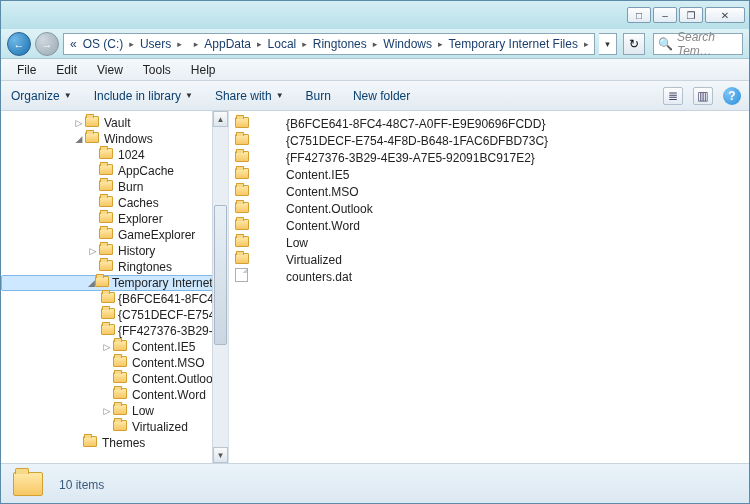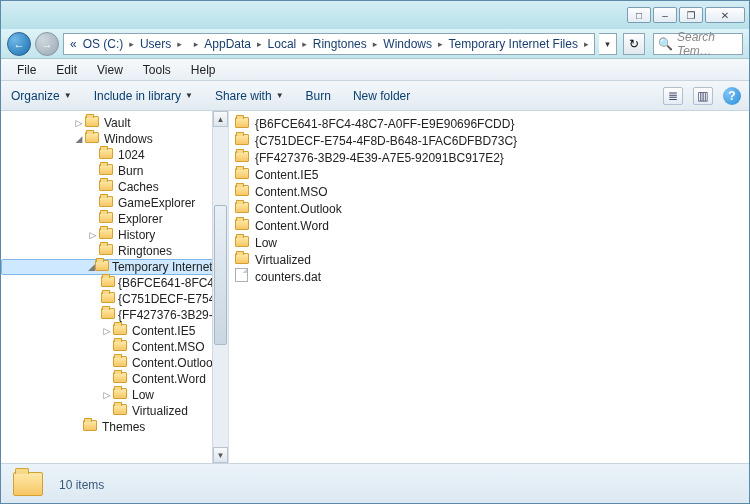--- a/index.html
+++ b/index.html
@@ -40,21 +40,21 @@
 .tree-row .label { color:#222; }
 .folder-icon { display:inline-block; width:14px; height:11px; background:linear-gradient(#ffe9a8,#f7c765); border:1px solid #d4a030; border-radius:1px; position:relative; }
 .folder-icon::before { content:""; position:absolute; top:-3px; left:0; width:6px; height:3px; background:#f7d98a; border:1px solid #d4a030; border-bottom:none; border-radius:1px 1px 0 0; }
 .tree-scroll { position:absolute; right:0; top:0; width:16px; height:100%; background:#e8eef4; border-left:1px solid #cfd8e0; }
 .tree-scroll .up,.tree-scroll .dn { height:16px; background:linear-gradient(#f8fafc,#dde5ed); border:1px solid #b8c4d0; display:flex; align-items:center; justify-content:center; font-size:8px; color:#555; }
 .tree-scroll .dn { position:absolute; bottom:0; width:100%; }
 .tree-scroll .thumb { position:absolute; left:1px; width:13px; top:94px; height:140px; background:linear-gradient(#e8f0f6,#cad6e2); border:1px solid #a8b8c8; border-radius:2px; }
 
 .filelist { flex:1; padding:4px 6px; overflow:auto; }
 .file-row { display:flex; align-items:center; height:17px; gap:4px; }
-.file-row .label { color:#222; }
+.file-row .label { color:#222;margin-left:31px; }
 .file-icon { display:inline-block; width:13px; height:14px; background:#fff; border:1px solid #a8b0b8; position:relative; }
 .file-icon::after { content:""; position:absolute; top:0; right:0; width:4px; height:4px; background:linear-gradient(135deg,#fff 50%,#c8d0d8 50%); }
 
 .statusbar { height:42px; background:linear-gradient(#eaf3f9,#dce8f2); border-top:1px solid #c8d4de; display:flex; align-items:center; padding:0 12px; gap:14px; }
 .statusbar .bigfolder { width:32px; height:26px; }
 .bigfolder-icon { display:inline-block; width:30px; height:24px; background:linear-gradient(#ffe9a8,#f7c765); border:1px solid #d4a030; border-radius:2px; position:relative; }
 .bigfolder-icon::before { content:""; position:absolute; top:-5px; left:1px; width:12px; height:5px; background:#f7d98a; border:1px solid #d4a030; border-bottom:none; border-radius:2px 2px 0 0; }
 .statusbar .stext { color:#3a5a7a; }
 </style>
 </head>
@@ -147,36 +147,41 @@
           <span class="label">Windows</span>
         </div>
         <div class="tree-row" style="padding-left: 86px;">
           <span class="exp"></span>
           <span class="ficon"><span class="folder-icon"></span></span>
           <span class="label">1024</span>
         </div>
         <div class="tree-row" style="padding-left: 86px;">
           <span class="exp"></span>
           <span class="ficon"><span class="folder-icon"></span></span>
+          <span class="label">AppCache</span>
+        </div>
+        <div class="tree-row" style="padding-left: 86px;">
+          <span class="exp"></span>
+          <span class="ficon"><span class="folder-icon"></span></span>
           <span class="label">Burn</span>
         </div>
         <div class="tree-row" style="padding-left: 86px;">
           <span class="exp"></span>
           <span class="ficon"><span class="folder-icon"></span></span>
           <span class="label">Caches</span>
         </div>
         <div class="tree-row" style="padding-left: 86px;">
           <span class="exp"></span>
           <span class="ficon"><span class="folder-icon"></span></span>
+          <span class="label">Explorer</span>
+        </div>
+        <div class="tree-row" style="padding-left: 86px;">
+          <span class="exp"></span>
+          <span class="ficon"><span class="folder-icon"></span></span>
           <span class="label">GameExplorer</span>
-        </div>
-        <div class="tree-row" style="padding-left: 86px;">
-          <span class="exp"></span>
-          <span class="ficon"><span class="folder-icon"></span></span>
-          <span class="label">Explorer</span>
         </div>
         <div class="tree-row" style="padding-left: 86px;">
           <span class="exp">▷</span>
           <span class="ficon"><span class="folder-icon"></span></span>
           <span class="label">History</span>
         </div>
         <div class="tree-row" style="padding-left: 86px;">
           <span class="exp"></span>
           <span class="ficon"><span class="folder-icon"></span></span>
           <span class="label">Ringtones</span>

